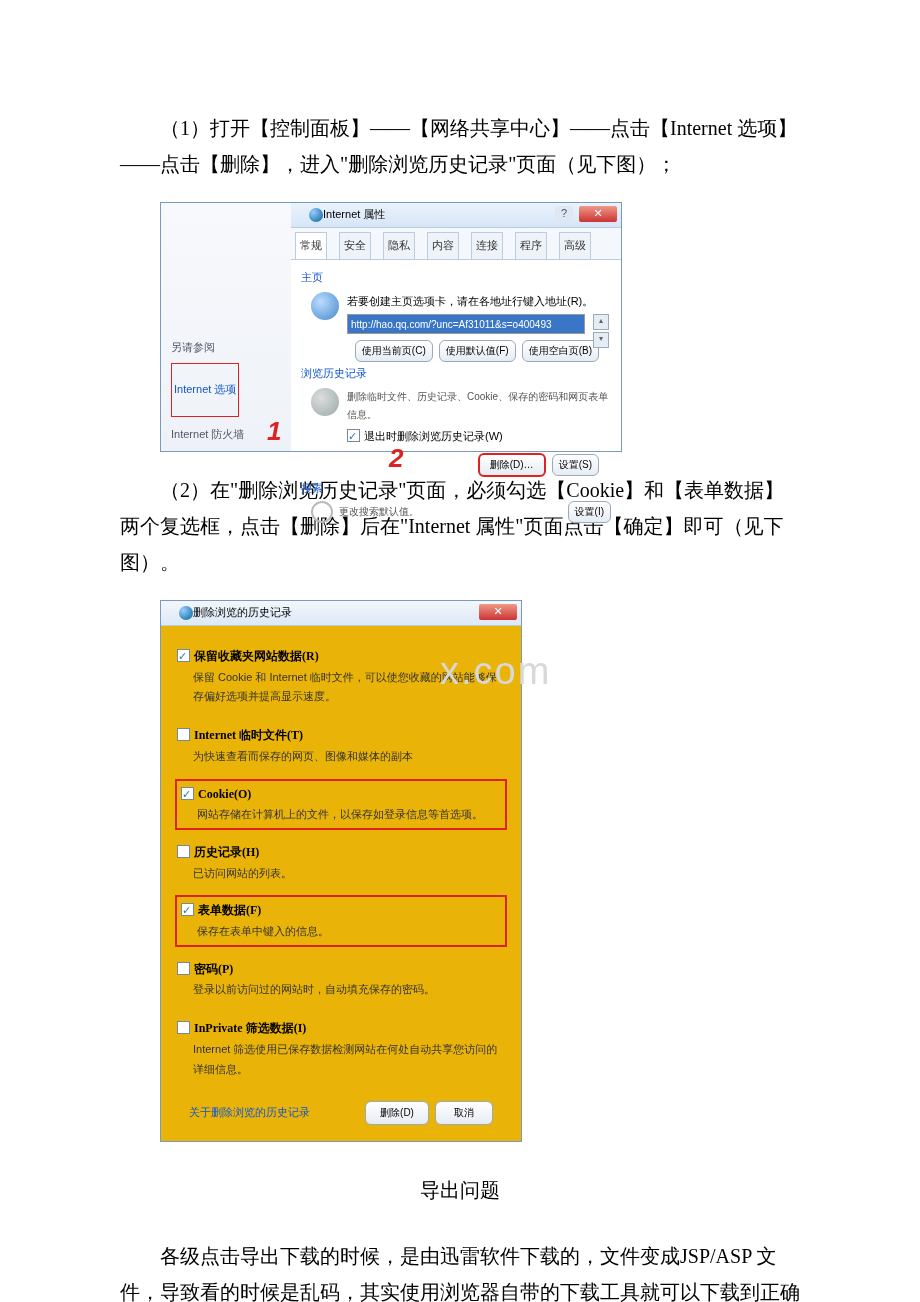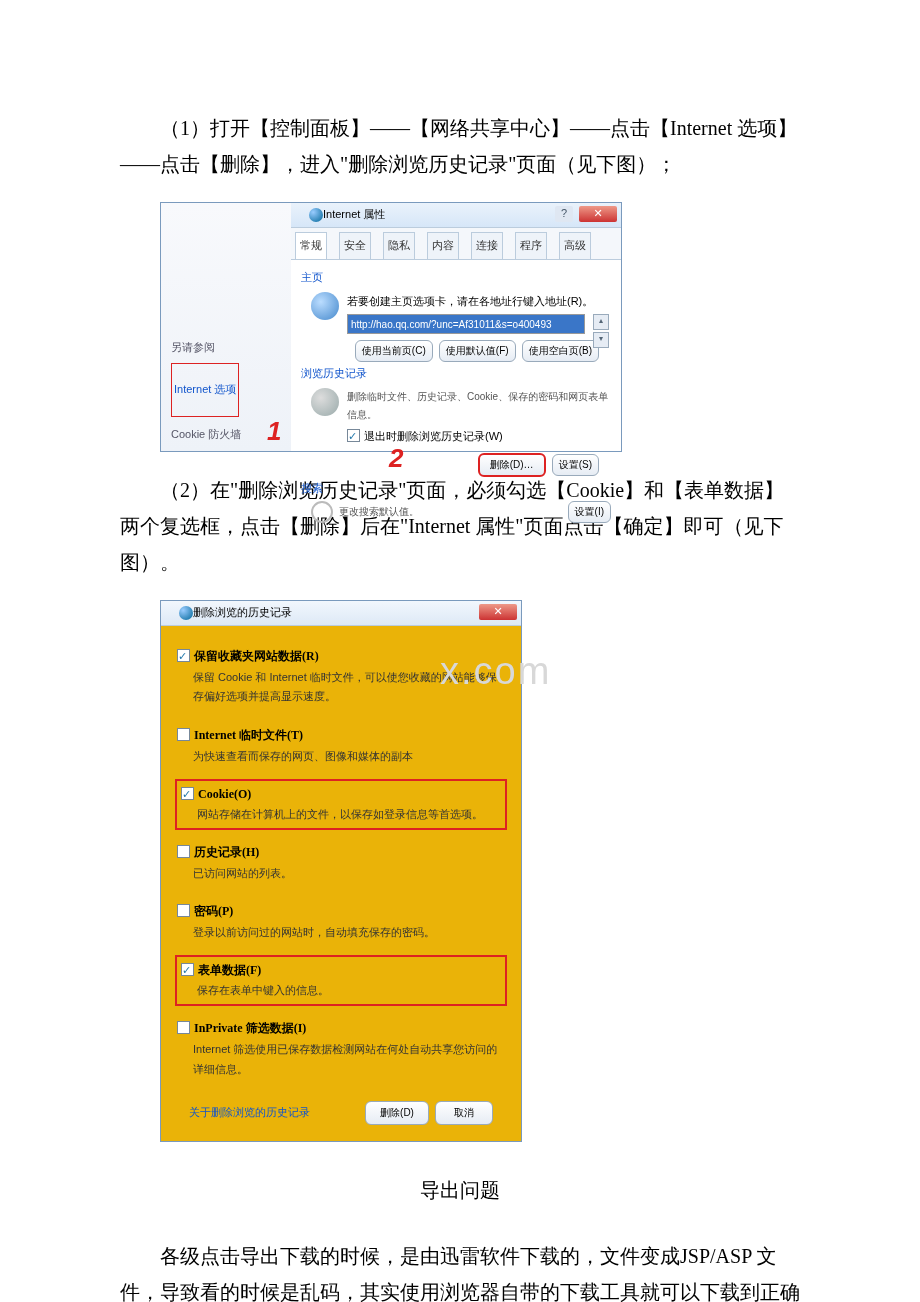--- a/index.html
+++ b/index.html
@@ -51,21 +51,21 @@
 <div class="page">
 <p class="para">（1）打开【控制面板】——【网络共享中心】——点击【Internet 选项】——点击【删除】，进入"删除浏览历史记录"页面（见下图）；</p>
 
 <div class="img-wrap">
 <div class="dlg dlg1">
   <div class="dlg1-left">
     <div class="side-bottom">
       <div>另请参阅</div>
       <span class="side-redbox side-link">Internet 选项</span>
       <span class="redlabel" style="left:96px;bottom:-2px">1</span>
-      <div style="margin-top:8px;color:#556">Cookie 防火墙</div>
+      <div style="margin-top:8px;color:#556">Internet 防火墙</div>
     </div>
   </div>
   <div class="dlg1-right">
     <div class="titlebar">
       <span class="earth"></span>
       <span>Internet 属性</span>
       <span class="qm">?</span>
       <span class="close">✕</span>
     </div>
     <div class="tabs">
@@ -127,22 +127,22 @@
   <div class="titlebar">
     <span class="earth"></span>
     <span>删除浏览的历史记录</span>
     <span class="close">✕</span>
   </div>
   <div class="dlg2-body">
     <div class="opt"><span class="chk on"></span><b>保留收藏夹网站数据(R)</b><div class="d">保留 Cookie 和 Internet 临时文件，可以使您收藏的网站能够保存偏好选项并提高显示速度。</div></div>
     <div class="opt"><span class="chk"></span><b>Internet 临时文件(T)</b><div class="d">为快速查看而保存的网页、图像和媒体的副本</div></div>
     <div class="opt redbox"><span class="chk on"></span><b>Cookie(O)</b><div class="d">网站存储在计算机上的文件，以保存如登录信息等首选项。</div></div>
     <div class="opt"><span class="chk"></span><b>历史记录(H)</b><div class="d">已访问网站的列表。</div></div>
+    <div class="opt redbox"><span class="chk on"></span><b>表单数据(F)</b><div class="d">保存在表单中键入的信息。</div></div>
     <div class="opt"><span class="chk"></span><b>密码(P)</b><div class="d">登录以前访问过的网站时，自动填充保存的密码。</div></div>
-    <div class="opt redbox"><span class="chk on"></span><b>表单数据(F)</b><div class="d">保存在表单中键入的信息。</div></div>
     <div class="opt"><span class="chk"></span><b>InPrivate 筛选数据(I)</b><div class="d">Internet 筛选使用已保存数据检测网站在何处自动共享您访问的详细信息。</div></div>
     <div class="dlg2-foot">
       <span class="lnk">关于删除浏览的历史记录</span>
       <span>
         <span class="btn" style="padding:2px 14px">删除(D)</span>
         <span class="btn" style="padding:2px 18px">取消</span>
       </span>
     </div>
   </div>
 </div>

